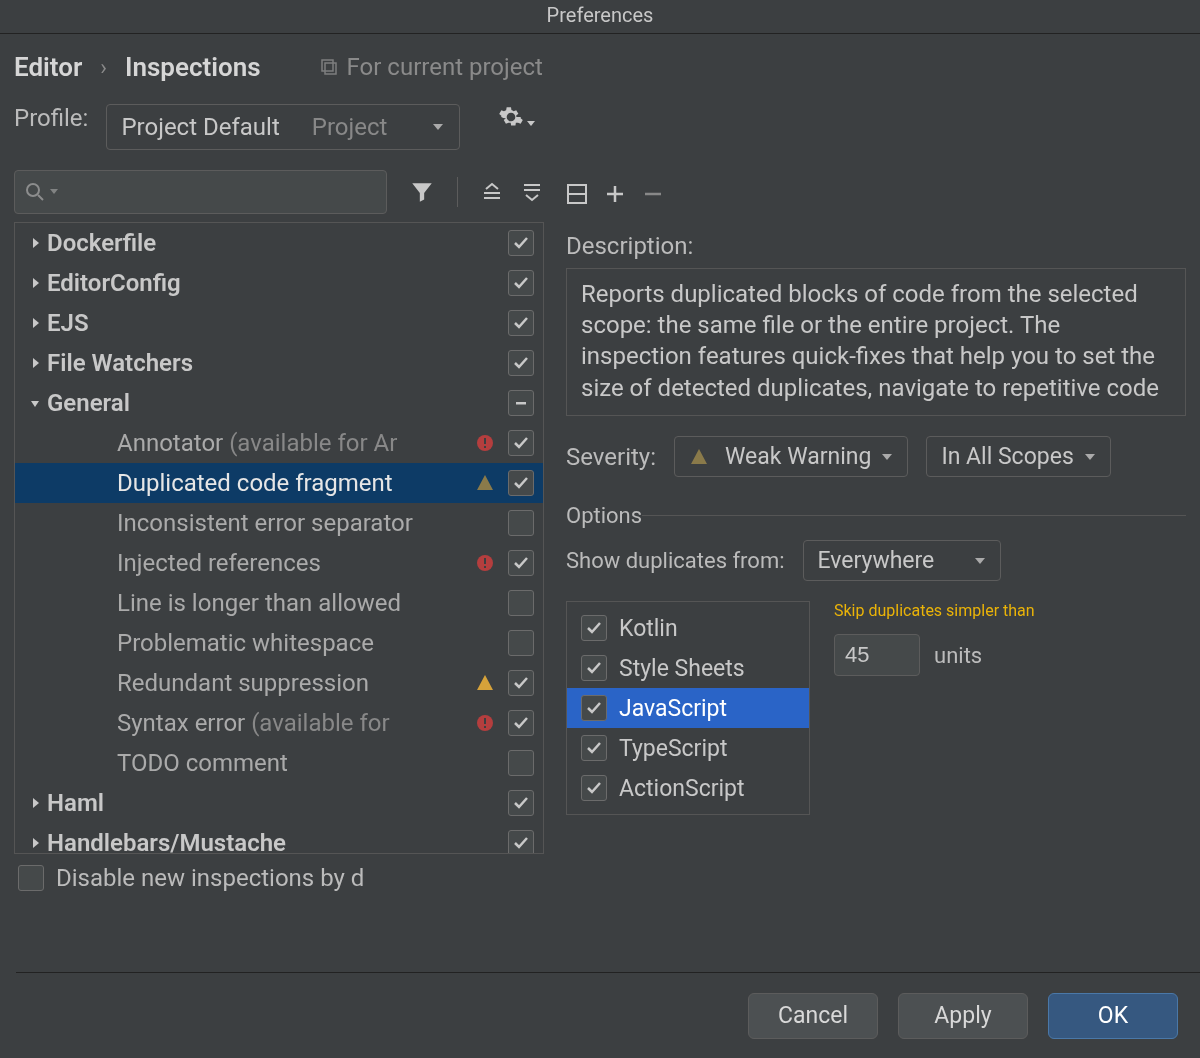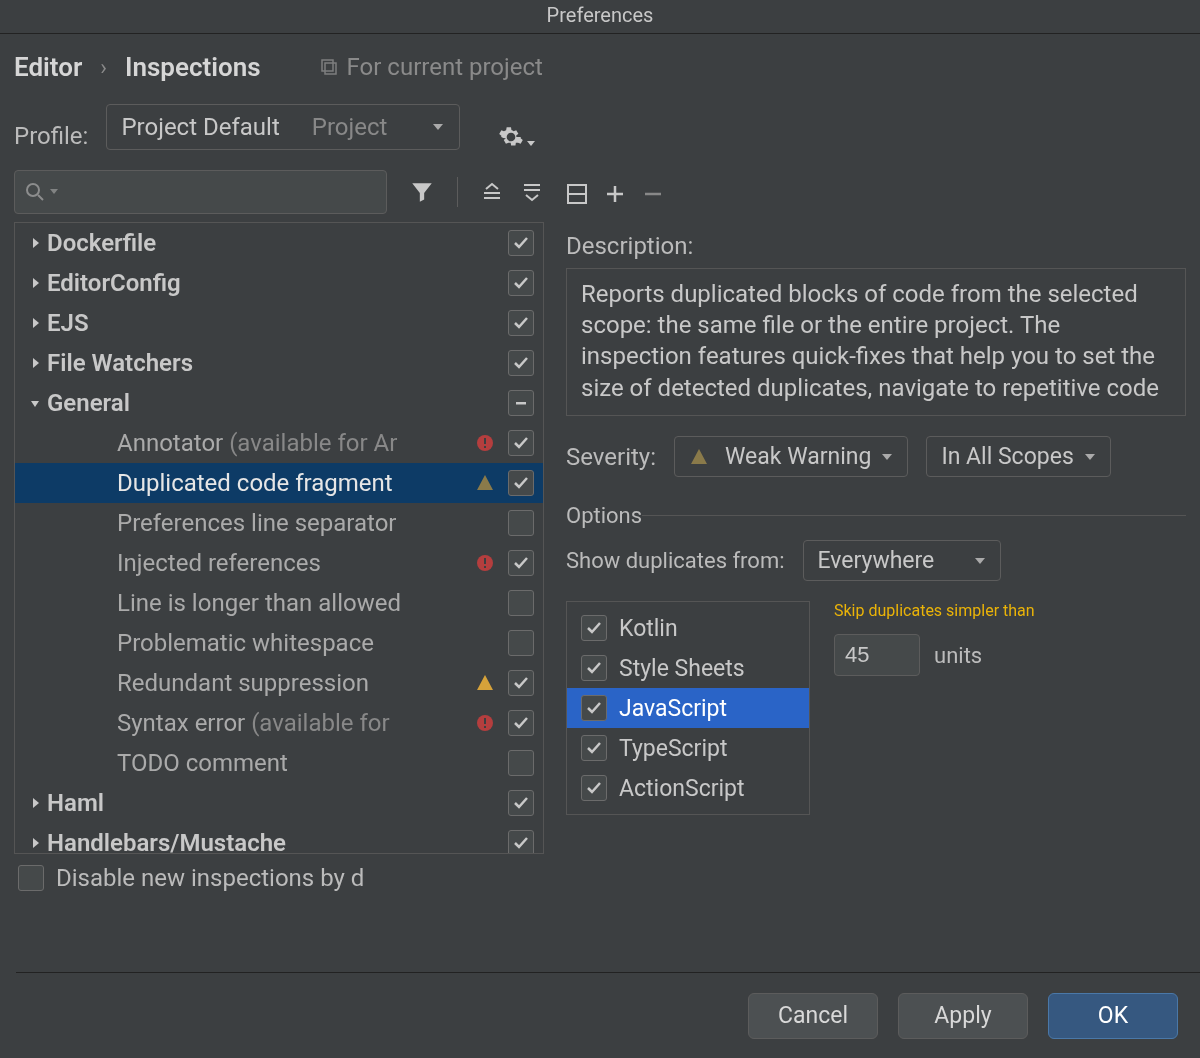--- a/index.html
+++ b/index.html
@@ -28,21 +28,21 @@
     padding: 18px 20px 12px 14px;
   }
   .breadcrumb .crumb { font-weight: 600; color: #d6d6d6; font-size: 26px; }
   .breadcrumb .sep { color: #8a8a8a; font-size: 22px; }
   .breadcrumb .scope {
     color: #8a8a8a; font-size: 24px; display: flex; align-items: center; gap: 8px;
     margin-left: 40px;
   }
   .breadcrumb .scope svg { opacity: .7; }
   .profile-row {
-    display: flex; align-items: flex-end; gap: 18px;
+    display: flex; align-items: flex-start; gap: 18px;
     padding: 10px 14px 20px 14px;
   }
   .profile-row label { color: #bbbbbb; font-size: 24px; }
   .dropdown {
     display: inline-flex; align-items: center;
     border: 1px solid #5c5c5c; background: #3c3f41; border-radius: 4px;
     padding: 8px 14px; gap: 26px; color: #c8c8c8; font-size: 24px;
   }
   .dropdown .muted { color: #888; margin-left: 6px;}
   .chevd { margin-left: 18px; }
@@ -311,21 +311,21 @@
           <span class="cb">
             <span class="checkbox checked">
               <svg width="18" height="18" viewBox="0 0 18 18">
                 <path d="M3 9l4 4 8-9" stroke="#c8c8c8" stroke-width="2.5" fill="none"></path>
               </svg>
             </span>
           </span>
         </div>
         <div class="tree-row l2">
           <span class="arrow"></span>
-          <span class="label">Preferences line separator</span>
+          <span class="label">Inconsistent error separator</span>
           <span class="warn-icon"></span>
           <span class="cb">
             <span class="checkbox"></span>
           </span>
         </div>
         <div class="tree-row l2">
           <span class="arrow"></span>
           <span class="label">Injected references</span>
           <span class="warn-icon">
             <svg width="20" height="20" viewBox="0 0 20 20">

